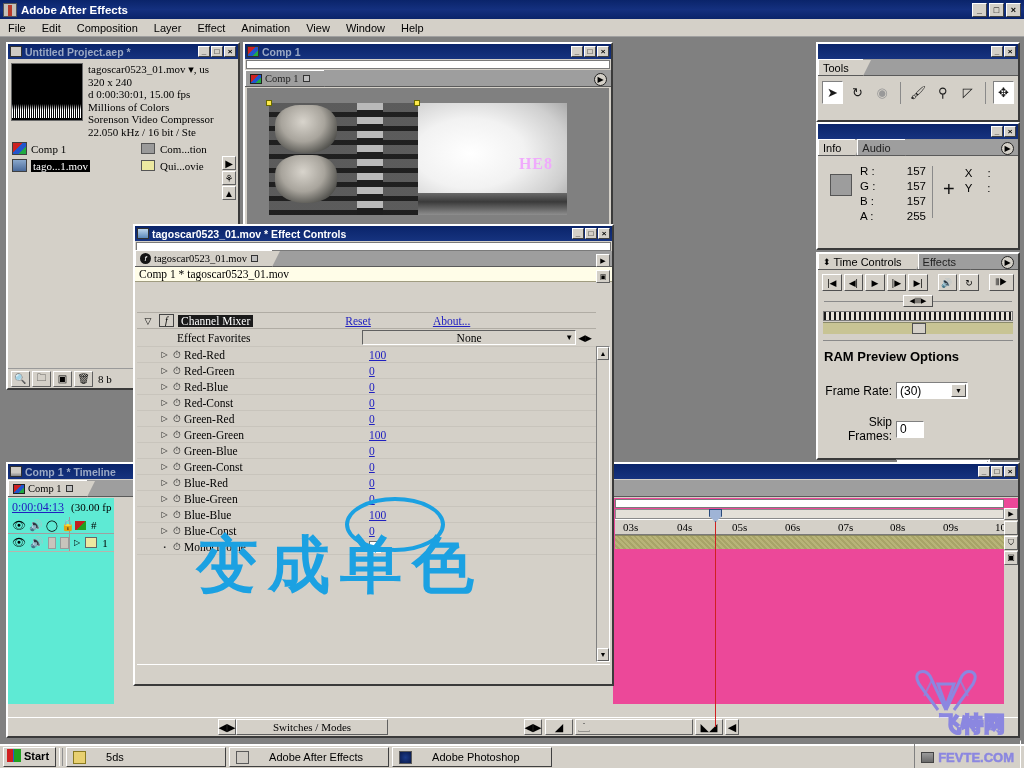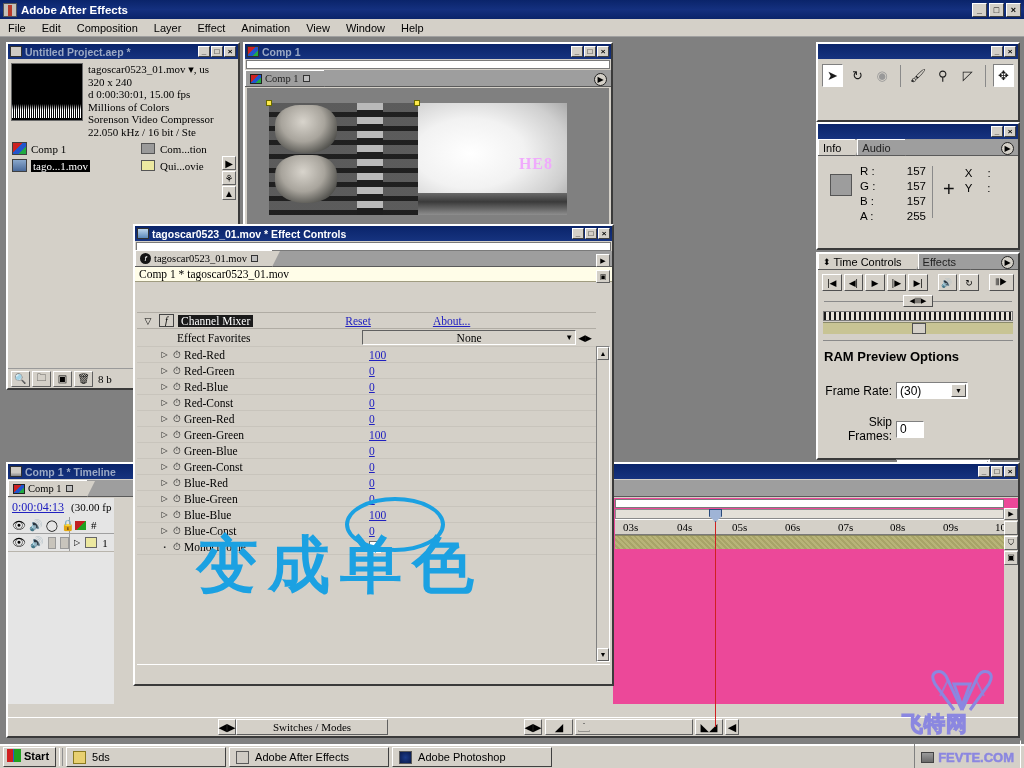--- a/index.html
+++ b/index.html
@@ -192,21 +192,21 @@
      font-size:7px; text-align:center; line-height:12px;}
   .cbrow { display:flex; align-items:center; margin:3px 0 0 76px; font-size:12px; }
   .cbx { width:11px; height:11px; background:#fff; margin-right:5px;
      border:1px solid; border-color:#808080 #fff #fff #808080;
      font-size:9px; line-height:9px; text-align:center; color:#000; }
 
   
   #timeline { left:6px; top:462px; width:1014px; height:276px; }
   .tl-tc { font-family:"Liberation Serif",serif; font-size:12px; color:#2020c0;
      text-decoration:underline; }
-  .tl-left { position:absolute; left:0; top:34px; width:106px; bottom:32px; background:#e5e5e5; }
+  .tl-left { position:absolute; left:0; top:34px; width:106px; bottom:32px; background:#5eead4; }
   .tl-hdr { display:flex; height:17px; align-items:center; border-bottom:1px solid #a0a0a0; }
   .eyecol { display:flex; align-items:center; gap:3px; padding-left:4px; width:62px;
      border-right:1px solid #9a9a9a; height:100%; font-size:11px; }
   .lrow { display:flex; height:18px; align-items:center; border-bottom:1px solid #b8b4ac; }
   .tl-right { position:absolute; left:605px; top:34px; right:0; bottom:32px; background:#ec4899; }
   .ruler { height:16px; position:relative; background:#d4d0c8;
     border-top:1px solid #fff; border-bottom:1px solid #7a7a7a; }
   .ruler span { position:absolute; top:1px; font-family:"Liberation Serif",serif;
     font-size:11px; color:#000; }
   .durbar { height:14px; background:#b0ac70; border-top:1px solid #8a8860;
@@ -250,37 +250,37 @@
      background:#d4d0c8; border-top:1px solid #fff; }
 
   
   .anno { position:absolute; z-index:40; color:#1ba1e2; pointer-events:none; }
   .anno-text { left:196px; top:534px; font-family:"DejaVu Sans", sans-serif;
       font-size:62px; font-weight:bold; letter-spacing:10px; line-height:1; }
   .ellipse { position:absolute; left:345px; top:497px; width:100px; height:55px;
      border:4px solid #1ba1e2; border-radius:50%; z-index:41; }
 
   
-  .wm { position:absolute; right:2px; bottom:30px; z-index:50; text-align:left;
-        color:#8b87e0; font-weight:normal; pointer-events:none; }
+  .wm { position:absolute; right:18px; bottom:30px; z-index:50; text-align:right;
+        color:#8b87e0; font-weight:bold; pointer-events:none; }
   .wm .cn { font-family:"DejaVu Sans",sans-serif; font-size:21px; letter-spacing:1px;
      color:#fff; -webkit-text-stroke:2px #8b87e0; text-shadow:0 0 1px #8b87e0;}
   .wm svg { display:block; margin:0 auto -4px auto; }
 
   
   .taskbar { position:absolute; left:0; bottom:0; width:1024px; height:24px;
      background:#d4d0c8; border-top:2px solid #fff; display:flex; align-items:center; gap:3px; padding:0 3px; }
   .start { display:flex; align-items:flex-end; gap:3px; height:20px; padding:0 6px 4px 3px;
      border:1px solid; border-color:#fff #404040 #404040 #fff; font-weight:bold; font-size:11px;}
   .start-ico { width:14px; height:13px;
      background:
        linear-gradient(to right,#d02020 0 6px, #2060d0 6px 7px, #20a020 7px 13px);
      }
   .tkgrip { width:4px; height:18px; border-left:1px solid #fff; border-right:1px solid #909090; }
-  .tkbtn { height:20px; min-width:148px; display:flex; align-items:center; gap:6px;
+  .tkbtn { height:20px; min-width:148px; display:flex; align-items:center; gap:20px;
      padding:0 6px; border:1px solid; border-color:#fff #404040 #404040 #fff; font-size:11px; }
   .tk-ico { width:13px; height:13px; flex:none; border:1px solid #5a5a5a; }
   .tray { margin-left:auto; height:20px; display:flex; align-items:center; gap:4px;
      padding:16px 6px; border:1px solid; border-color:#808080 #fff #fff #808080; font-size:11px; }
 </style>
 </head>
 <body>
 
 <div class="app">
 
@@ -400,20 +400,25 @@
       </div>
     </div>
   </div>
 
   <div class="panel" id="tools">
     <div class="pantitle">
       <span class="pt-btns">
         <span class="pt-btn">_</span>
         <span class="pt-btn">×</span>
       </span>
+    </div>
+    <div class="tabrow" style="background:#9e9e9e">
+      <div class="tab">
+        <span style="font-family:'Liberation Sans',sans-serif;font-size:11px">Tools</span>
+      </div>
     </div>
     <div class="toolrow">
       <span class="tool active">➤</span>
       <span class="tool">↻</span>
       <span class="tool" style="color:#999">◉</span>
       <span class="tsep"></span>
       <span class="tool">🖌</span>
       <span class="tool">⚲</span>
       <span class="tool">◸</span>
       <span class="tsep"></span>

